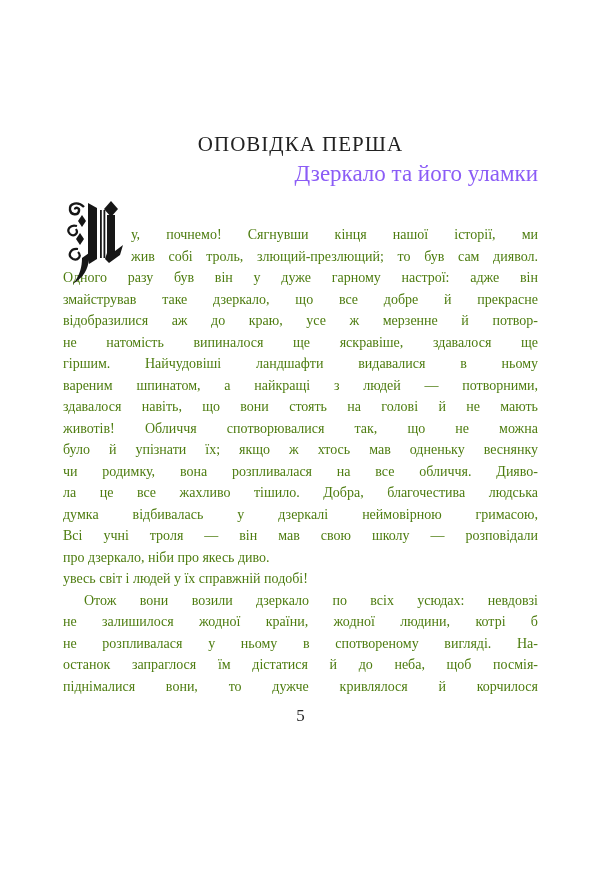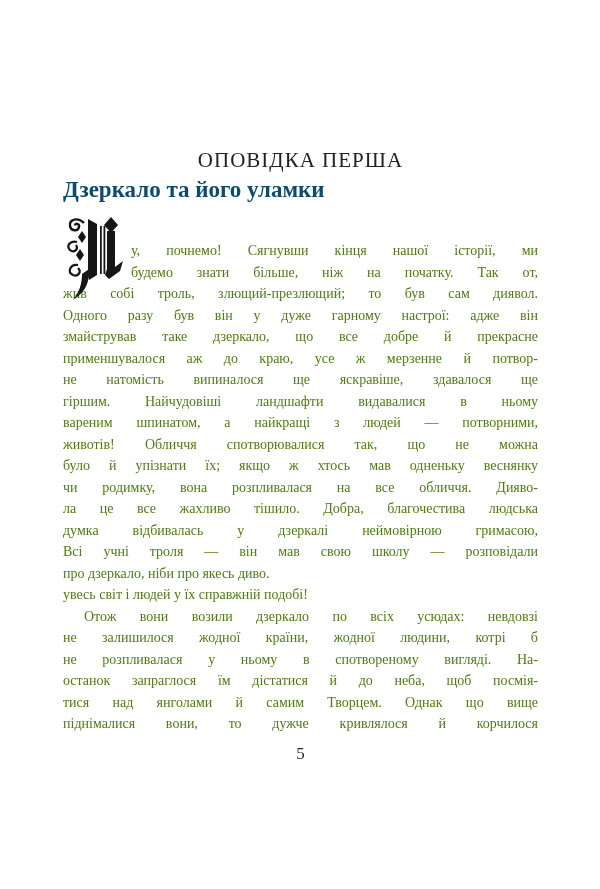--- a/index.html
+++ b/index.html
@@ -1,20 +1,20 @@
 <!DOCTYPE html>
 <html lang="uk"><head>
 <meta charset="utf-8">
 <style>
   html, body { margin: 0; padding: 0; background: #ffffff; }
   .page {
     position: relative;
     width: 600px;
     height: 750px;
-    margin: 16px auto;
+    margin: 0 auto;
     background: #ffffff;
     color: #1c1c1c;
     font-family: "Liberation Serif", "DejaVu Serif", serif;
     overflow: hidden;
     box-sizing: border-box;
   }
   .content {
     padding: 133px 62px 0 63px;
   }
   .chapter-heading {
@@ -22,23 +22,23 @@
     line-height: 23px;
     font-weight: normal;
     letter-spacing: 1px;
     text-align: center;
     color: #222222;
   }
   .chapter-title {
     margin-top: 5px;
     font-size: 23px;
     line-height: 26px;
-    font-weight: bold;
-    text-align: left;
-    color: #0c4a6e;
+    font-weight: normal;
+    text-align: right;
+    color: #8b5cf6;
   }
   .story-body {
     margin-top: 37px;
     font-size: 14px;
     line-height: 21.5px;
     color: #4d7c0f;
   }
   .para { margin: 0; }
   .line {
     text-align: justify;
@@ -91,43 +91,42 @@
       <path d="M24,58 C23,68 19,76 8,83 C15,74 17,66 17,57 L24,52 Z"></path>
       <rect x="35" y="9" width="1.8" height="48"></rect>
       <rect x="38.5" y="9" width="1.8" height="48"></rect>
       <path d="M46,0 L53,8 L46,16 L39,8 Z"></path>
       <path d="M42,14 L50,14 L50,52 L42,56 Z"></path>
       <path d="M42,52 L50,50 L58,44 L55,54 L44,62 L40,58 Z"></path>
     </g>
   </svg>
 </span>
           <div class="line">у, почнемо! Сягнувши кінця нашої історії, ми</div>
-          <div class="line">будемо знати більше, ніж на початку. Так от,</div>
           <div class="line">жив собі троль, злющий-презлющий; то був сам диявол.</div>
           <div class="line">Одного разу був він у дуже гарному настрої: адже він</div>
           <div class="line">змайстрував таке дзеркало, що все добре й прекрасне</div>
-          <div class="line">применшувалося аж до краю, усе ж мерзенне й потвор-</div>
+          <div class="line">відобразилися аж до краю, усе ж мерзенне й потвор-</div>
           <div class="line">не натомість випиналося ще яскравіше, здавалося ще</div>
           <div class="line">гіршим. Найчудовіші ландшафти видавалися в ньому</div>
           <div class="line">вареним шпинатом, а найкращі з людей — потворними,</div>
+          <div class="line">здавалося навіть, що вони стоять на голові й не мають</div>
           <div class="line">животів! Обличчя спотворювалися так, що не можна</div>
           <div class="line">було й упізнати їх; якщо ж хтось мав одненьку веснянку</div>
           <div class="line">чи родимку, вона розпливалася на все обличчя. Дияво-</div>
           <div class="line">ла це все жахливо тішило. Добра, благочестива людська</div>
           <div class="line">думка відбивалась у дзеркалі неймовірною гримасою,</div>
           <div class="line">Всі учні троля — він мав свою школу — розповідали</div>
           <div class="line last">про дзеркало, ніби про якесь диво.</div>
         </div>
         <div class="para">
           <div class="line last">увесь світ і людей у їх справжній подобі!</div>
         </div>
         <div class="para">
           <div class="line indent">Отож вони возили дзеркало по всіх усюдах: невдовзі</div>
           <div class="line">не залишилося жодної країни, жодної людини, котрі б</div>
           <div class="line">не розпливалася у ньому в спотвореному вигляді. На-</div>
           <div class="line">останок запраглося їм дістатися й до неба, щоб посмія-</div>
-          <div class="line">тися над янголами й самим Творцем. Однак що вище</div>
           <div class="line">піднімалися вони, то дужче кривлялося й корчилося</div>
         </div>
       </div>
     <div class="page-number">5</div>
   </div>
 </div>
 
 </body></html>

